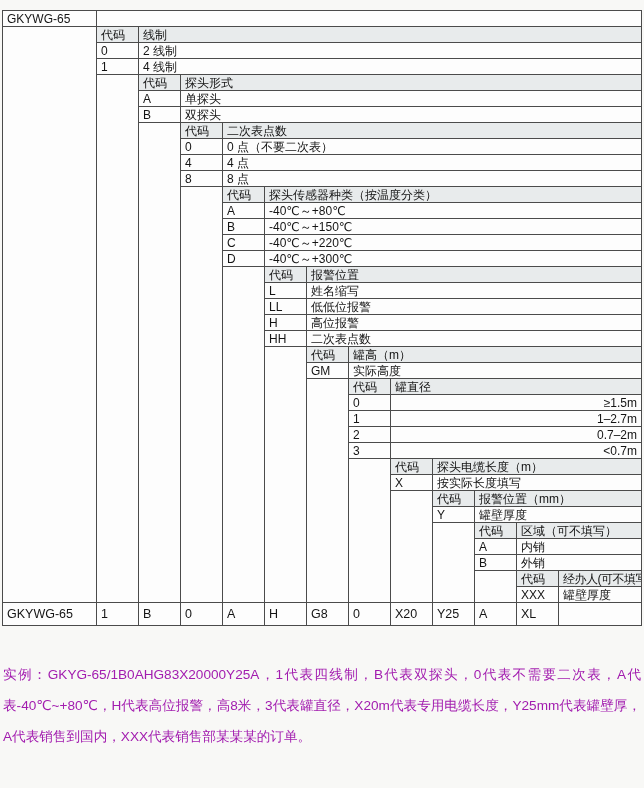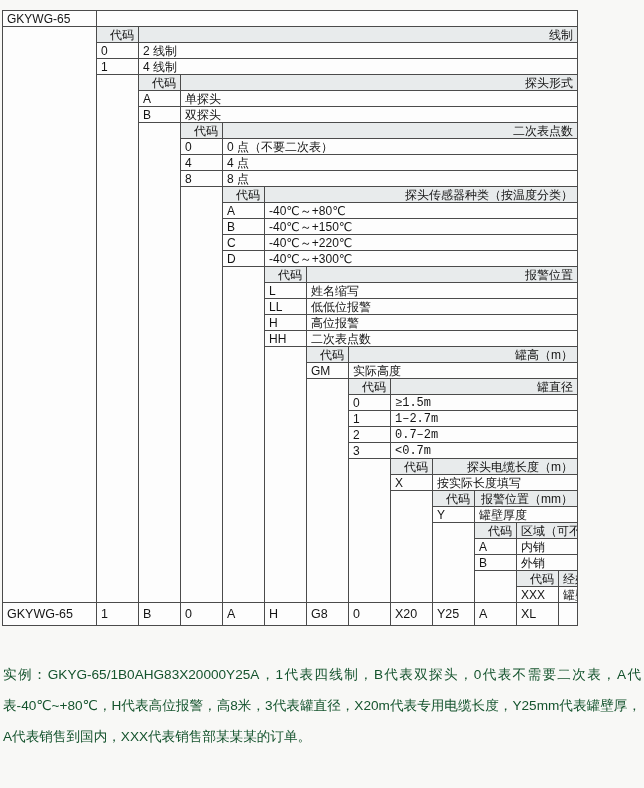--- a/index.html
+++ b/index.html
@@ -6,45 +6,45 @@
   html, body {
     margin: 0; padding: 0;
     width: 644px; height: 788px;
     background: #f8f8f6;
     font-family: "Liberation Sans", "DejaVu Sans", sans-serif;
     color: #141414;
   }
   table.spec {
     border-collapse: collapse;
     table-layout: fixed;
-    width: 576px;
+    width: 640px;
     margin: 10px 0 0 2px;
     background: #fdfdfd;
     border: 1px solid #3f3f3f;
   }
   table.spec td {
     border: 1px solid #4b4b4b;
     font-size: 12px;
     height: 16px;
     line-height: 14px;
     padding: 0 4px;
     white-space: nowrap;
     overflow: hidden;
     vertical-align: middle;
   }
-  tr.hdr td:not(.stair) { background: #e8ebec; text-align: right; }
-  td.center { text-align: left; font-family: Liberation Mono, monospace; }
+  tr.hdr td:not(.stair) { background: #e8ebec; }
+  td.center { text-align: right; }
   td.small { font-size: 10px; letter-spacing: -0.5px; }
   tr.example td { height: 23px; font-size: 12.5px; }
   .caption {
     margin: 33px 3px 0 3px;
     font-size: 13.6px;
     line-height: 31px;
     text-align: justify;
-    color: #14532d;
+    color: #a21caf;
   }
 </style>
 </head>
 <body>
 
 <table class="spec">
   <colgroup>
     <col style="width:94px">
     <col style="width:42px">
       <col style="width:42px">

